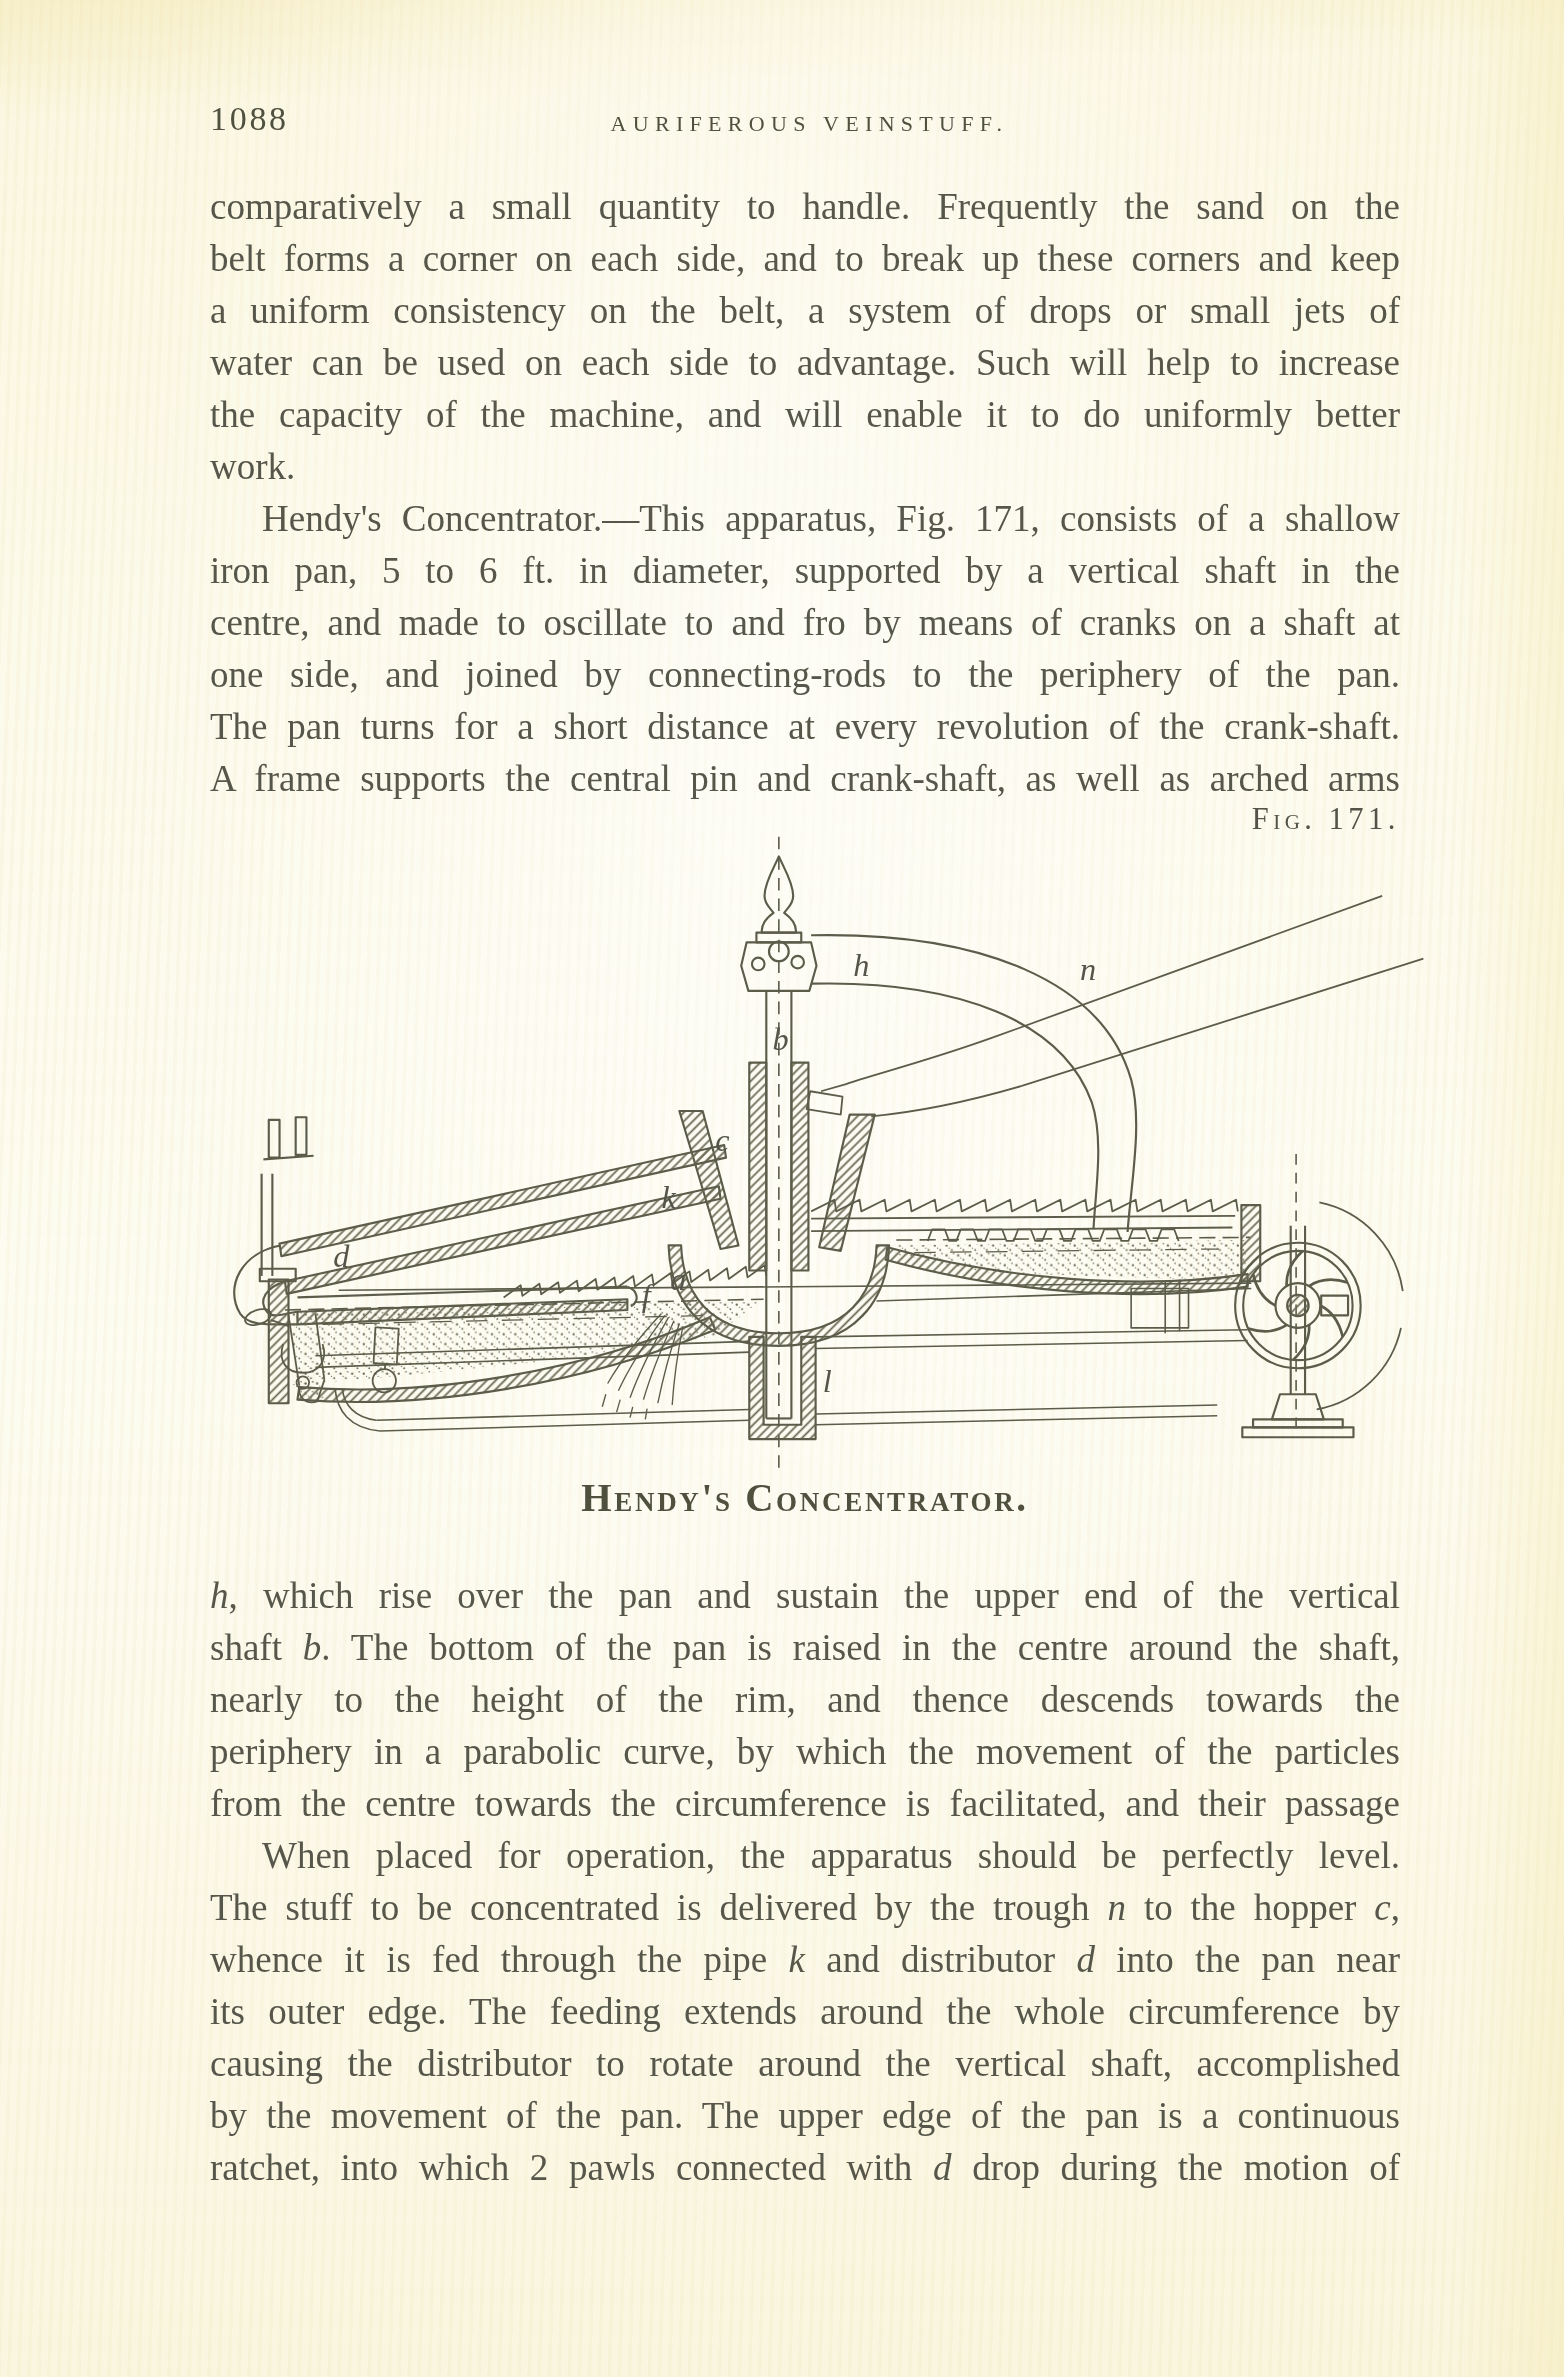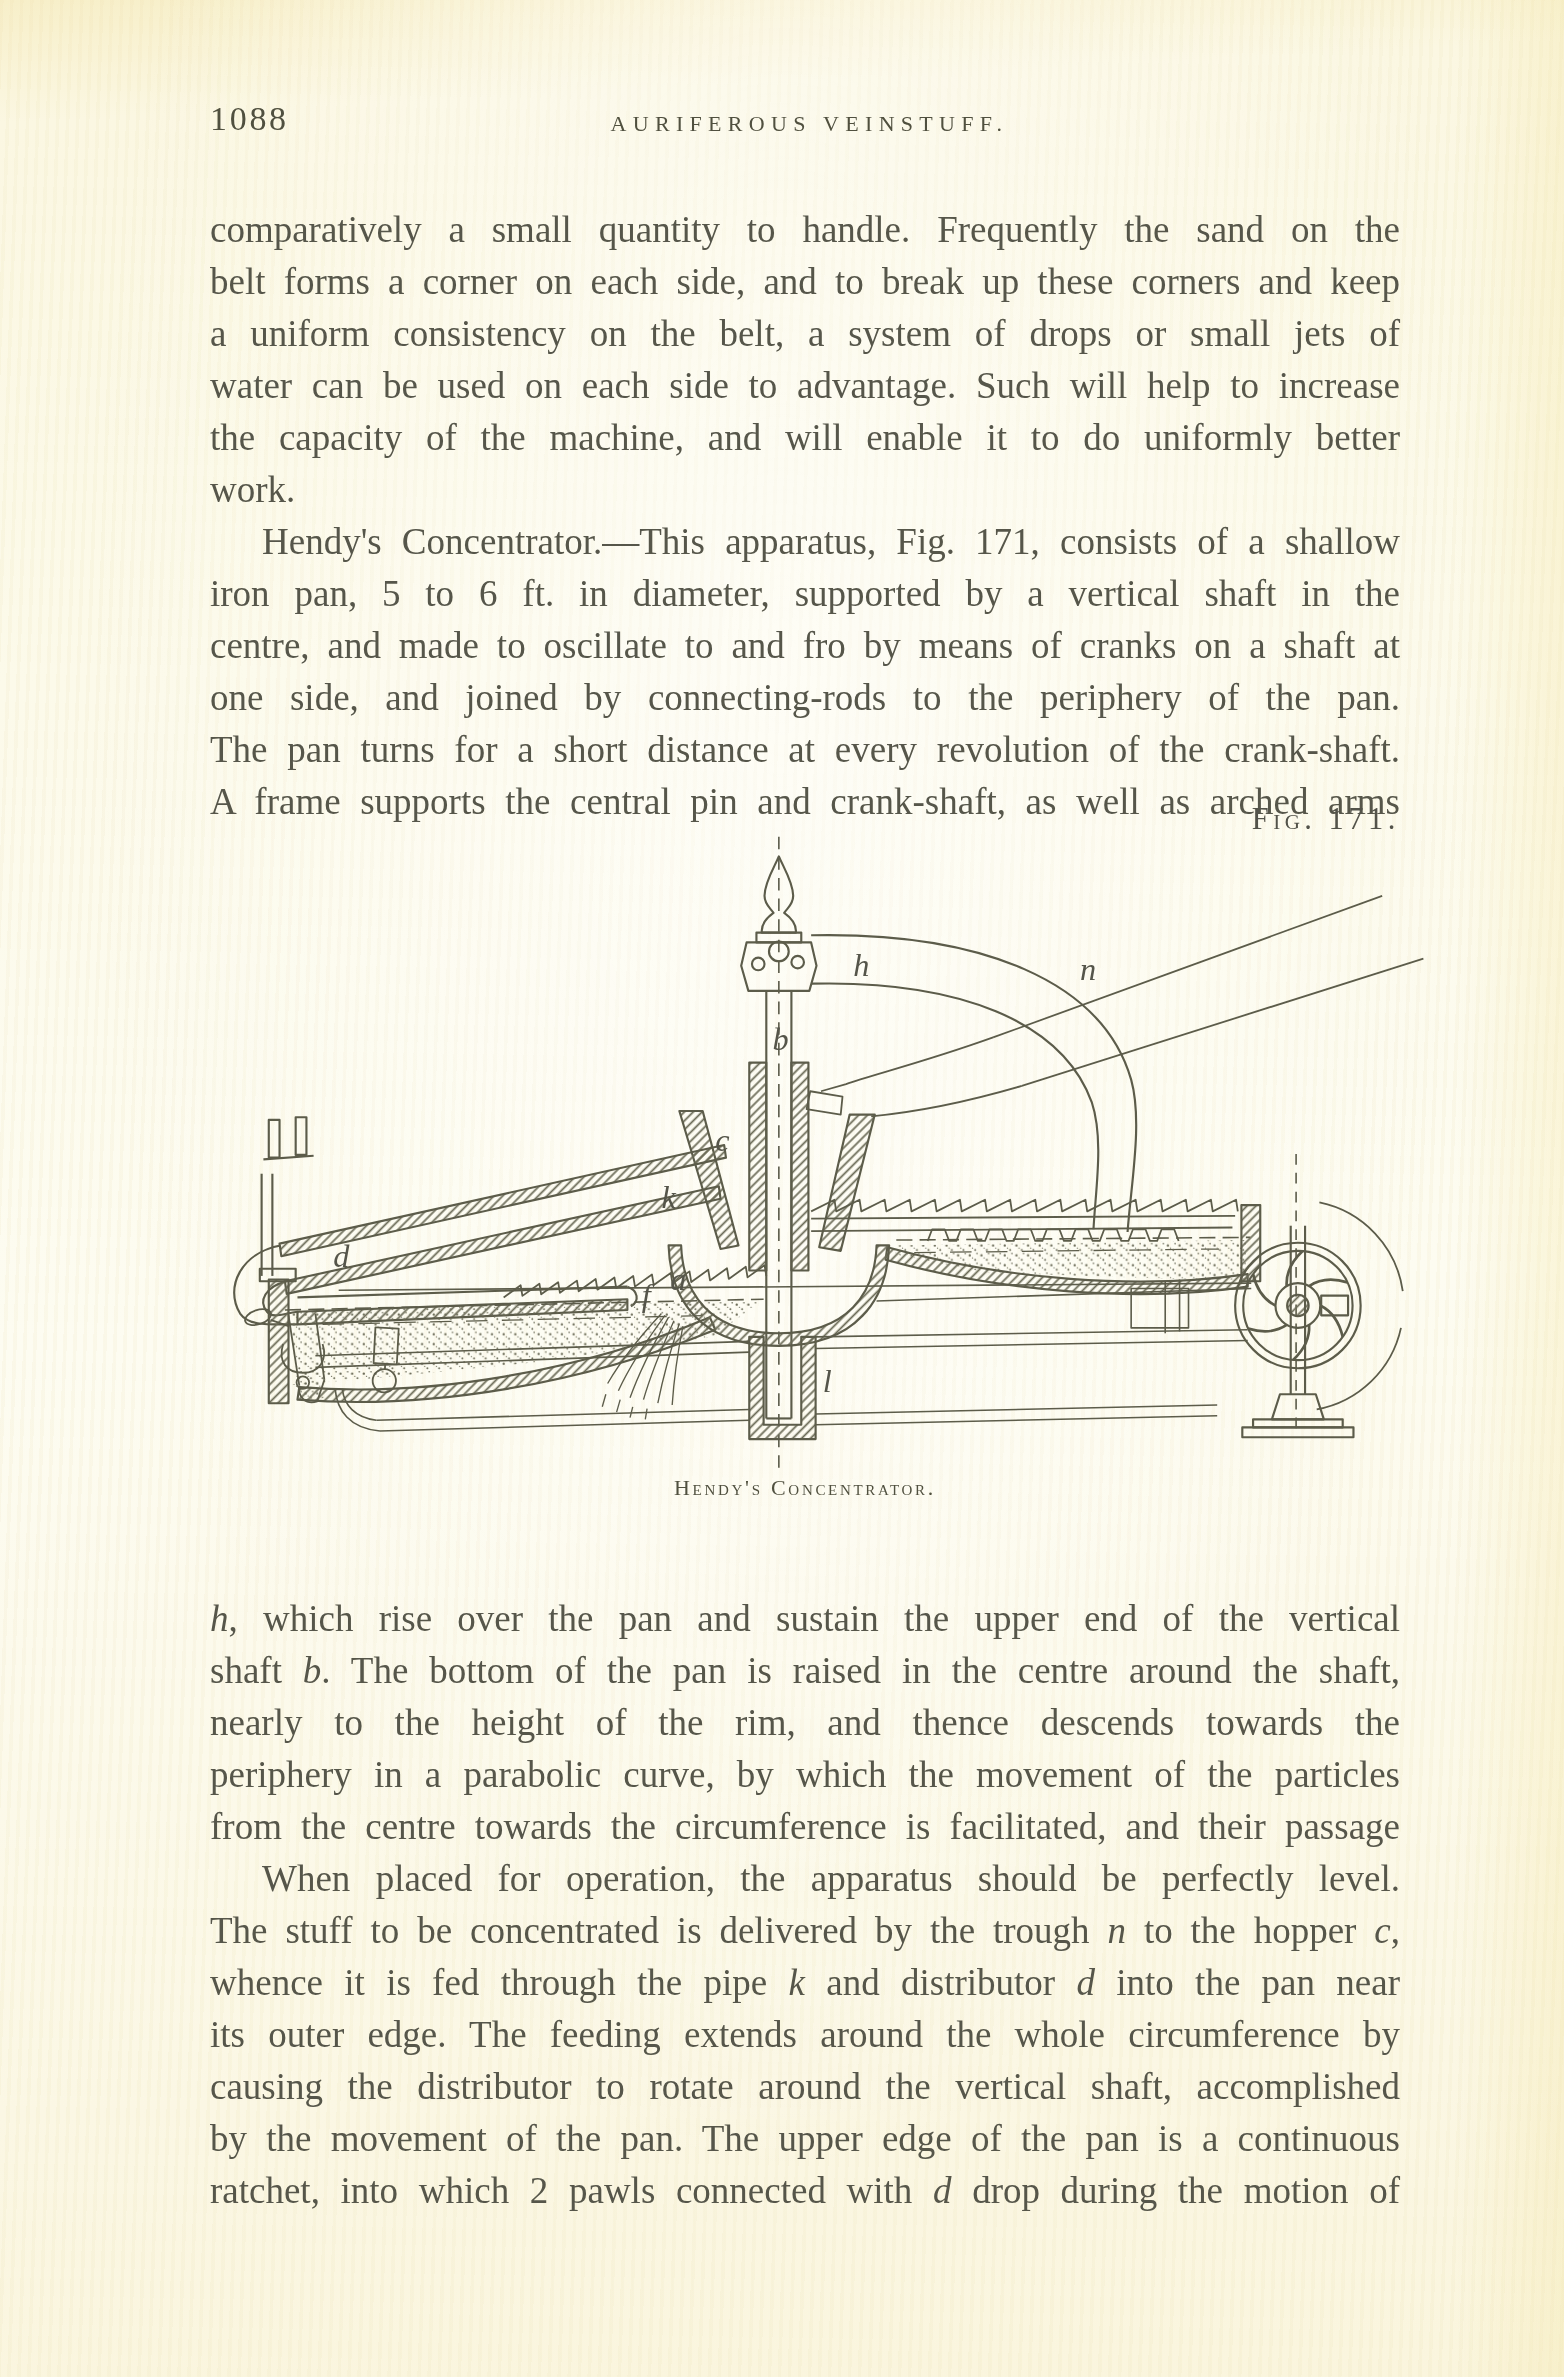--- a/index.html
+++ b/index.html
@@ -9,30 +9,30 @@
     color:#56564a;
     background-color:#fbf8e6;
     background-image:
       radial-gradient(ellipse at 50% 28%, rgba(255,255,255,.55), rgba(255,255,255,0) 62%),
       linear-gradient(270deg, rgba(243,228,162,.30), rgba(243,228,162,0) 7%),
       repeating-linear-gradient(92deg, rgba(226,208,146,.09) 0 3.6px, rgba(255,255,255,0) 3.6px 10px),
       linear-gradient(177deg,#f7efc9 0%,#fbf7e2 5%,#fcfaea 28%,#fdfcf1 55%,#fbf7e4 86%,#faf5dd 100%);
   }
   .pagenum{position:absolute;left:210px;top:100px;font-size:34px;letter-spacing:2.7px;color:#50503f;}
   .runtitle{position:absolute;left:54px;right:0;top:111px;text-align:center;font-size:22px;letter-spacing:6.3px;color:#50503f;}
-  .block{position:absolute;left:210px;width:1190px;font-size:37px;line-height:52px;margin-top:23px;}
+  .block{position:absolute;left:210px;width:1190px;font-size:37px;line-height:52px;}
   #block-top{top:181px;}
   #block-bottom{top:1570px;}
   .line{height:52px;text-align:justify;text-align-last:justify;}
   .line.short{text-align-last:left;}
   .line.indent{padding-left:52px;box-sizing:border-box;}
   .fig-heading{position:absolute;left:210px;width:1190px;top:802px;text-align:right;
     font-variant:small-caps;font-size:30.5px;letter-spacing:4.5px;color:#53534a;}
   .fig-caption{position:absolute;left:210px;width:1190px;top:1475px;text-align:center;
-    font-variant:small-caps;font-size:22px;letter-spacing:2.7px;color:#50503f;}
+    font-variant:small-caps;font-size:39px;letter-spacing:2.7px;color:#50503f;font-weight:bold;}
   svg.figure{position:absolute;left:215px;top:833px;width:1255px;height:668px;}
   svg .lbl{font-family:"Liberation Serif","DejaVu Serif",serif;font-style:italic;font-size:36px;fill:#55554a;}
 </style>
 </head>
 <body>
 
 <div class="page">
 
   <div class="pagenum">1088</div>
   <div class="runtitle">AURIFEROUS VEINSTUFF.</div>

